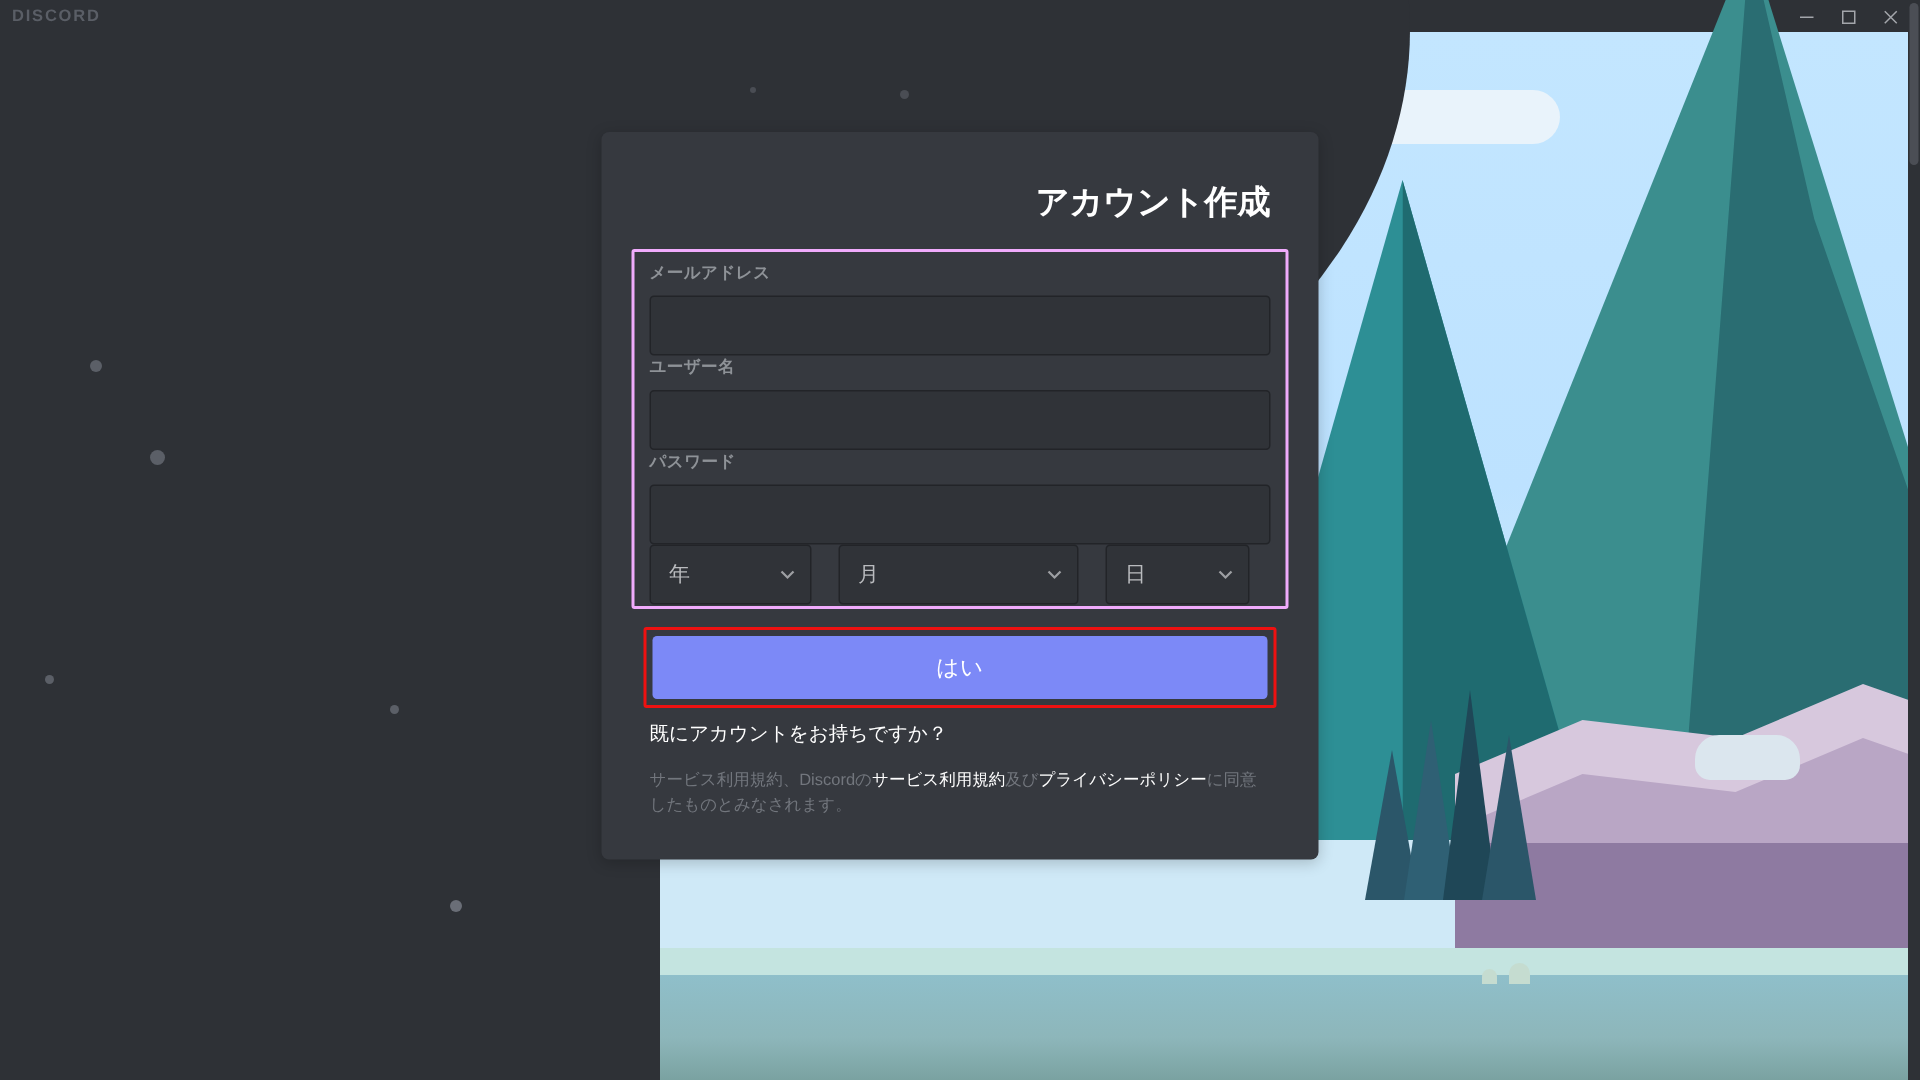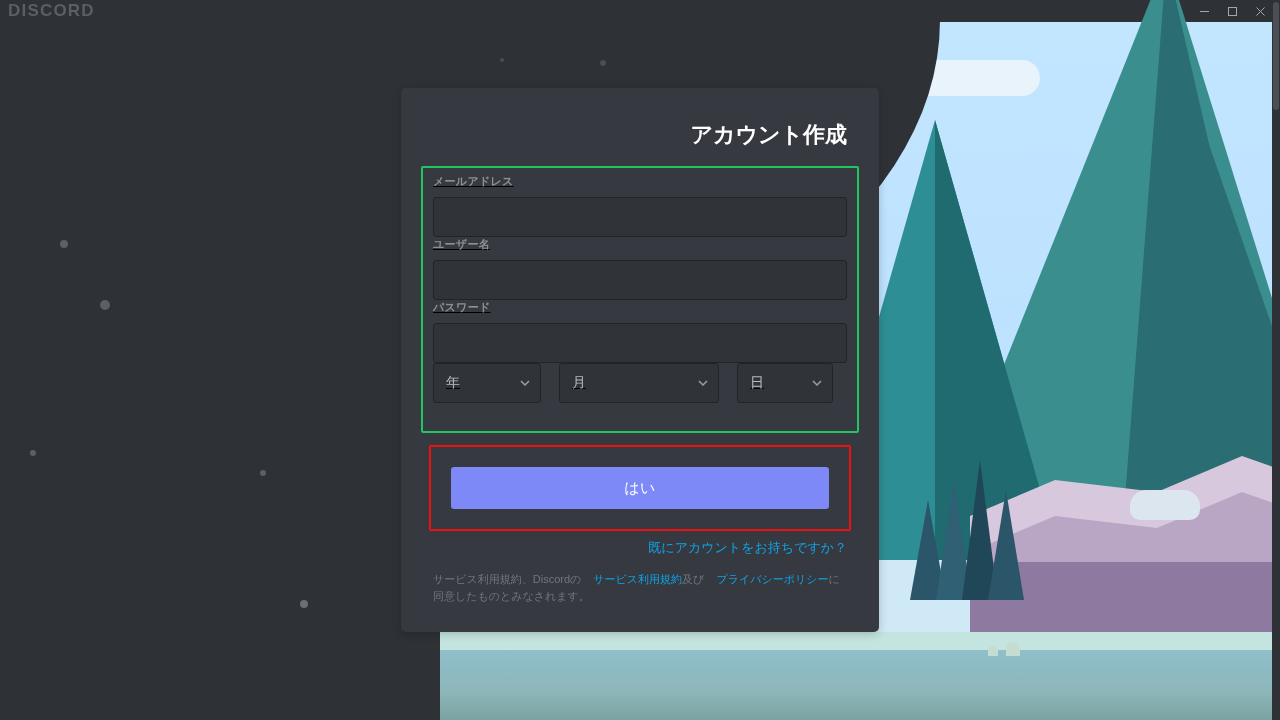--- a/index.html
+++ b/index.html
@@ -1,20 +1,20 @@
 <!DOCTYPE html>
 <html><head>
 <meta charset="utf-8">
 <style>
   html,body{margin:0;padding:0;width:1280px;height:720px;overflow:hidden;font-family:"Hiragino Sans","Yu Gothic","Meiryo",Helvetica,Arial,sans-serif;background:#2e3136;}
   *{box-sizing:border-box;}
 
   
   .titlebar{position:absolute;top:0;left:0;right:0;height:22px;display:flex;align-items:center;justify-content:space-between;padding:0 6px 0 8px;z-index:50;}
-  .brand{font-size:17px;font-weight:800;letter-spacing:1.2px;color:#5a5e66;}
+  .brand{font-size:11px;font-weight:800;letter-spacing:1.2px;color:#5a5e66;}
   .win-controls{display:flex;gap:0;}
   .win-btn{width:28px;height:20px;display:flex;align-items:center;justify-content:center;color:#a3a6ab;}
   .win-btn svg{width:11px;height:11px;}
 
   
   .scrollbar{position:absolute;right:0;top:0;width:8px;height:100%;background:#2e3136;z-index:60;}
   .scroll-thumb{position:absolute;right:1px;top:2px;width:6px;height:108px;background:#4b4e55;border-radius:3px;}
 
   
   .bg{position:absolute;inset:0;overflow:hidden;}
@@ -58,37 +58,37 @@
   .d2{left:100px;top:300px;width:10px;height:10px;}
   .d3{left:30px;top:450px;width:6px;height:6px;}
   .d4{left:260px;top:470px;width:6px;height:6px;}
   .d5{left:300px;top:600px;width:8px;height:8px;background:#6a6e77;}
   .d6{left:600px;top:60px;width:6px;height:6px;background:#4a4d54;}
   .d7{left:500px;top:58px;width:4px;height:4px;background:#4a4d54;}
 
   
   .card{position:absolute;left:50%;top:88px;transform:translateX(-50%);width:478px;background:#36393f;border-radius:5px;padding:32px 32px 28px;box-shadow:0 2px 10px rgba(0,0,0,.2);z-index:20;}
   .card h1{margin:0 0 24px;text-align:right;color:#fff;font-size:22px;font-weight:600;}
-  .hl-fields{border:2px solid #22c55e;border-radius:2px;padding:6px 10px 28px;margin:-8px -12px 12px;text-decoration:underline;}
+  .hl-fields{border:2px solid #f0abfc;border-radius:2px;padding:6px 10px 1px;margin:-8px -12px 12px;}
   .field{}
   .field:first-child{margin-top:0;}
   .lbl{display:block;color:#8e9297;font-size:11px;font-weight:600;letter-spacing:.3px;margin-bottom:8px;}
   .txt{width:100%;height:40px;background:#303338;border:1px solid #222428;border-radius:3px;color:#dcddde;font-size:15px;padding:0 10px;outline:none;}
   .dob-row{display:flex;gap:18px;}
   .sel{flex:0 0 auto;height:40px;background:#303338;border:1px solid #222428;border-radius:3px;color:#b9bbbe;display:flex;align-items:center;justify-content:space-between;padding:0 10px 0 12px;font-size:14px;}
   .sel .chev{color:#b9bbbe;opacity:.8;}
   .sel.y{width:108px;}
   .sel.m{width:160px;}
   .sel.d{width:96px;}
-  .hl-submit{border:2px solid #e11;border-radius:2px;padding:20px;margin:0 -4px 8px;}
+  .hl-submit{border:2px solid #e11;border-radius:2px;padding:4px;margin:0 -4px 8px;}
   .btn{width:100%;height:42px;background:#7c89f7;border:none;border-radius:3px;color:#fff;font-size:15px;font-weight:500;letter-spacing:.5px;}
-  .link{color:#0ea5e9;font-size:13px;text-decoration:none;text-align:right;}
+  .link{color:#ffffff;font-size:13px;text-decoration:none;}
   .already{display:block;margin:6px 0 14px;}
   .legal{color:#72767d;font-size:11px;line-height:1.5;}
-  .legal .link{font-size:11px;margin-left:12px;}
+  .legal .link{font-size:11px;}
 </style>
 </head>
 <body>
 
 <div class="bg">
   <div class="sky"></div>
   <div class="mtn mtn1"></div>
     <div class="mtn mtn1b"></div>
   <div class="mtn mtn2"></div>
     <div class="mtn mtn2b"></div>

